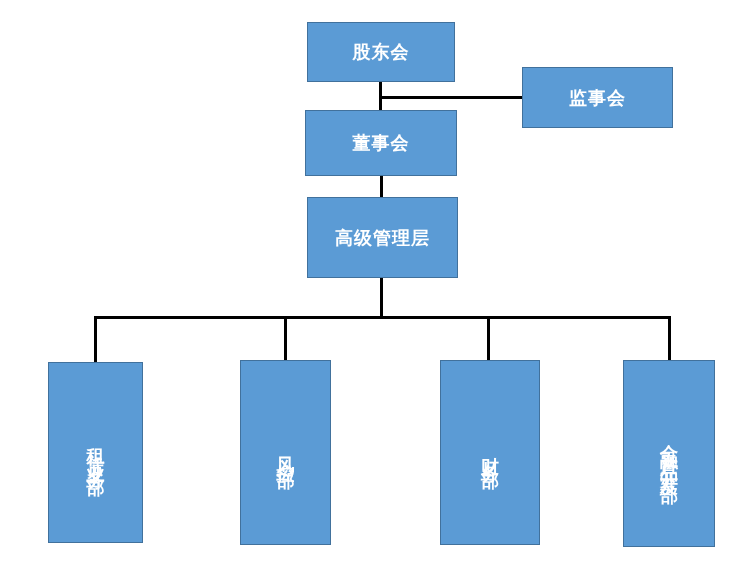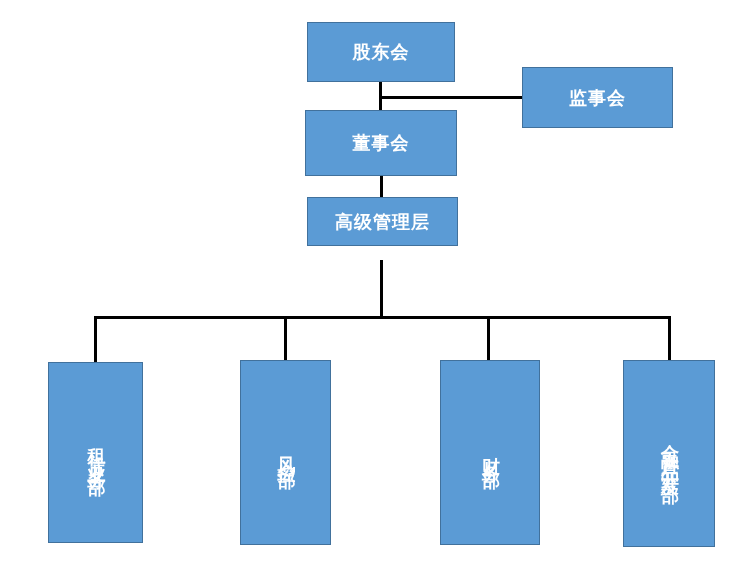--- a/index.html
+++ b/index.html
@@ -21,37 +21,36 @@
     background: var(--box-fill, #5b9bd5);
     border: 1px solid var(--box-border, #41719c);
     color: var(--box-text, #ffffff);
     font-weight: bold;
     font-size: 18px;
     letter-spacing: 1px;
     display: flex;
     align-items: center;
     justify-content: center;
     text-align: center;
-    font-family: Liberation Mono, monospace;
   }
   .node.vertical {
     writing-mode: vertical-rl;
     text-orientation: upright;
     letter-spacing: 7px;
     line-height: 1;
   }
   .connector {
     position: absolute;
     background: var(--line-color, #000000);
   }
   
   #node-shareholders   { left: 307px; top: 22px;  width: 148px; height: 60px; }
   #node-supervisory    { left: 522px; top: 67px;  width: 151px; height: 61px; }
   #node-board          { left: 305px; top: 110px; width: 152px; height: 66px; }
-  #node-senior-mgmt    { left: 307px; top: 197px; width: 151px; height: 49px; }
+  #node-senior-mgmt    { left: 307px; top: 197px; width: 151px; height: 81px; }
   
   #node-dept-leasing   { left: 48px;  top: 362px; width: 95px;  height: 181px; }
   #node-dept-risk      { left: 240px; top: 360px; width: 91px;  height: 185px; }
   #node-dept-finance   { left: 440px; top: 360px; width: 100px; height: 185px; }
   #node-dept-product   { left: 623px; top: 360px; width: 92px;  height: 187px; }
   
   #conn-shareholders-board { left: 379px; top: 82px;  width: 3px;   height: 28px; }
   #conn-to-supervisory     { left: 379px; top: 96px;  width: 145px; height: 3px;  }
   #conn-board-senior       { left: 380px; top: 172px; width: 3px;   height: 25px; }
   #conn-senior-bus         { left: 380px; top: 260px; width: 3px;   height: 57px; }

